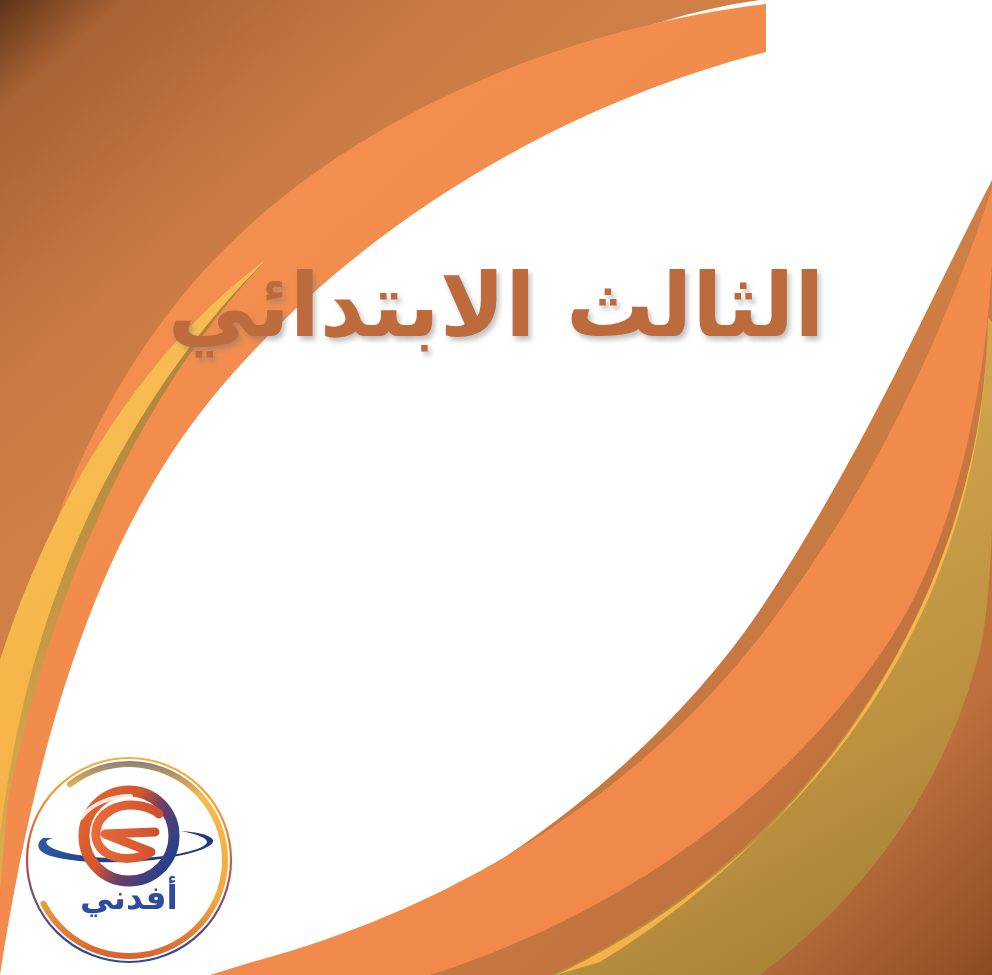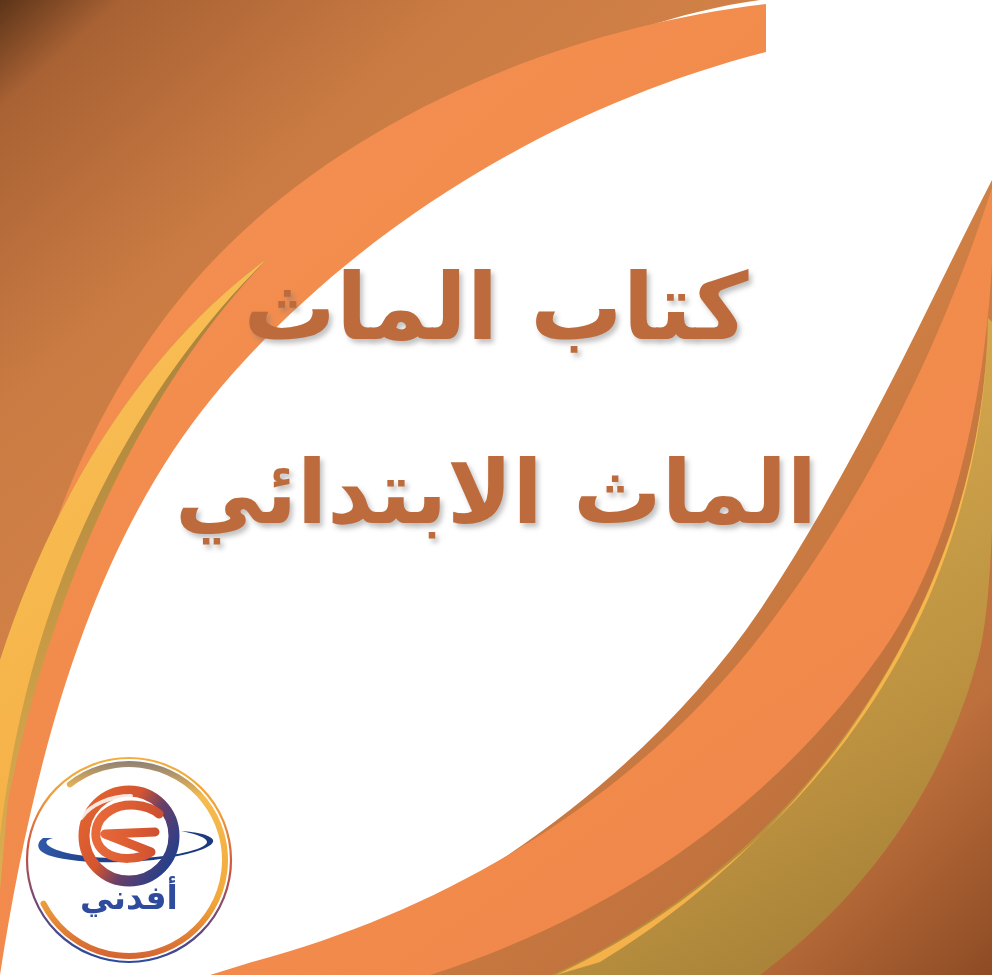--- a/index.html
+++ b/index.html
@@ -217,22 +217,21 @@
 
     <path d="M988,318
              C986,460 940,604 846,736
              C776,832 686,910 600,962
              L556,975
              C672,920 772,838 846,740
              C938,618 986,470 988,318 Z" fill="url(#gGoldLight)"></path>
   </svg>
 
   <div class="title-block">
-    <span class="title-line l1">كتاب الماث</span>
-    <span class="title-line l2">الماث الابتدائي</span>
+    <span class="title-line l2">الثالث الابتدائي</span>
   </div>
 
   <div class="logo-badge">
     <svg viewBox="0 0 216 216" width="216" height="216" xmlns="http://www.w3.org/2000/svg" aria-hidden="true">
 
       <circle cx="108" cy="108" r="102" fill="#ffffff" stroke="url(#gRing)" stroke-width="2.2"></circle>
 
       <circle cx="108" cy="108" r="96" fill="none" stroke="url(#gRing2)" stroke-width="6" stroke-linecap="round" stroke-dasharray="470 134" transform="rotate(-128 108 108)"></circle>
 
       <g>

